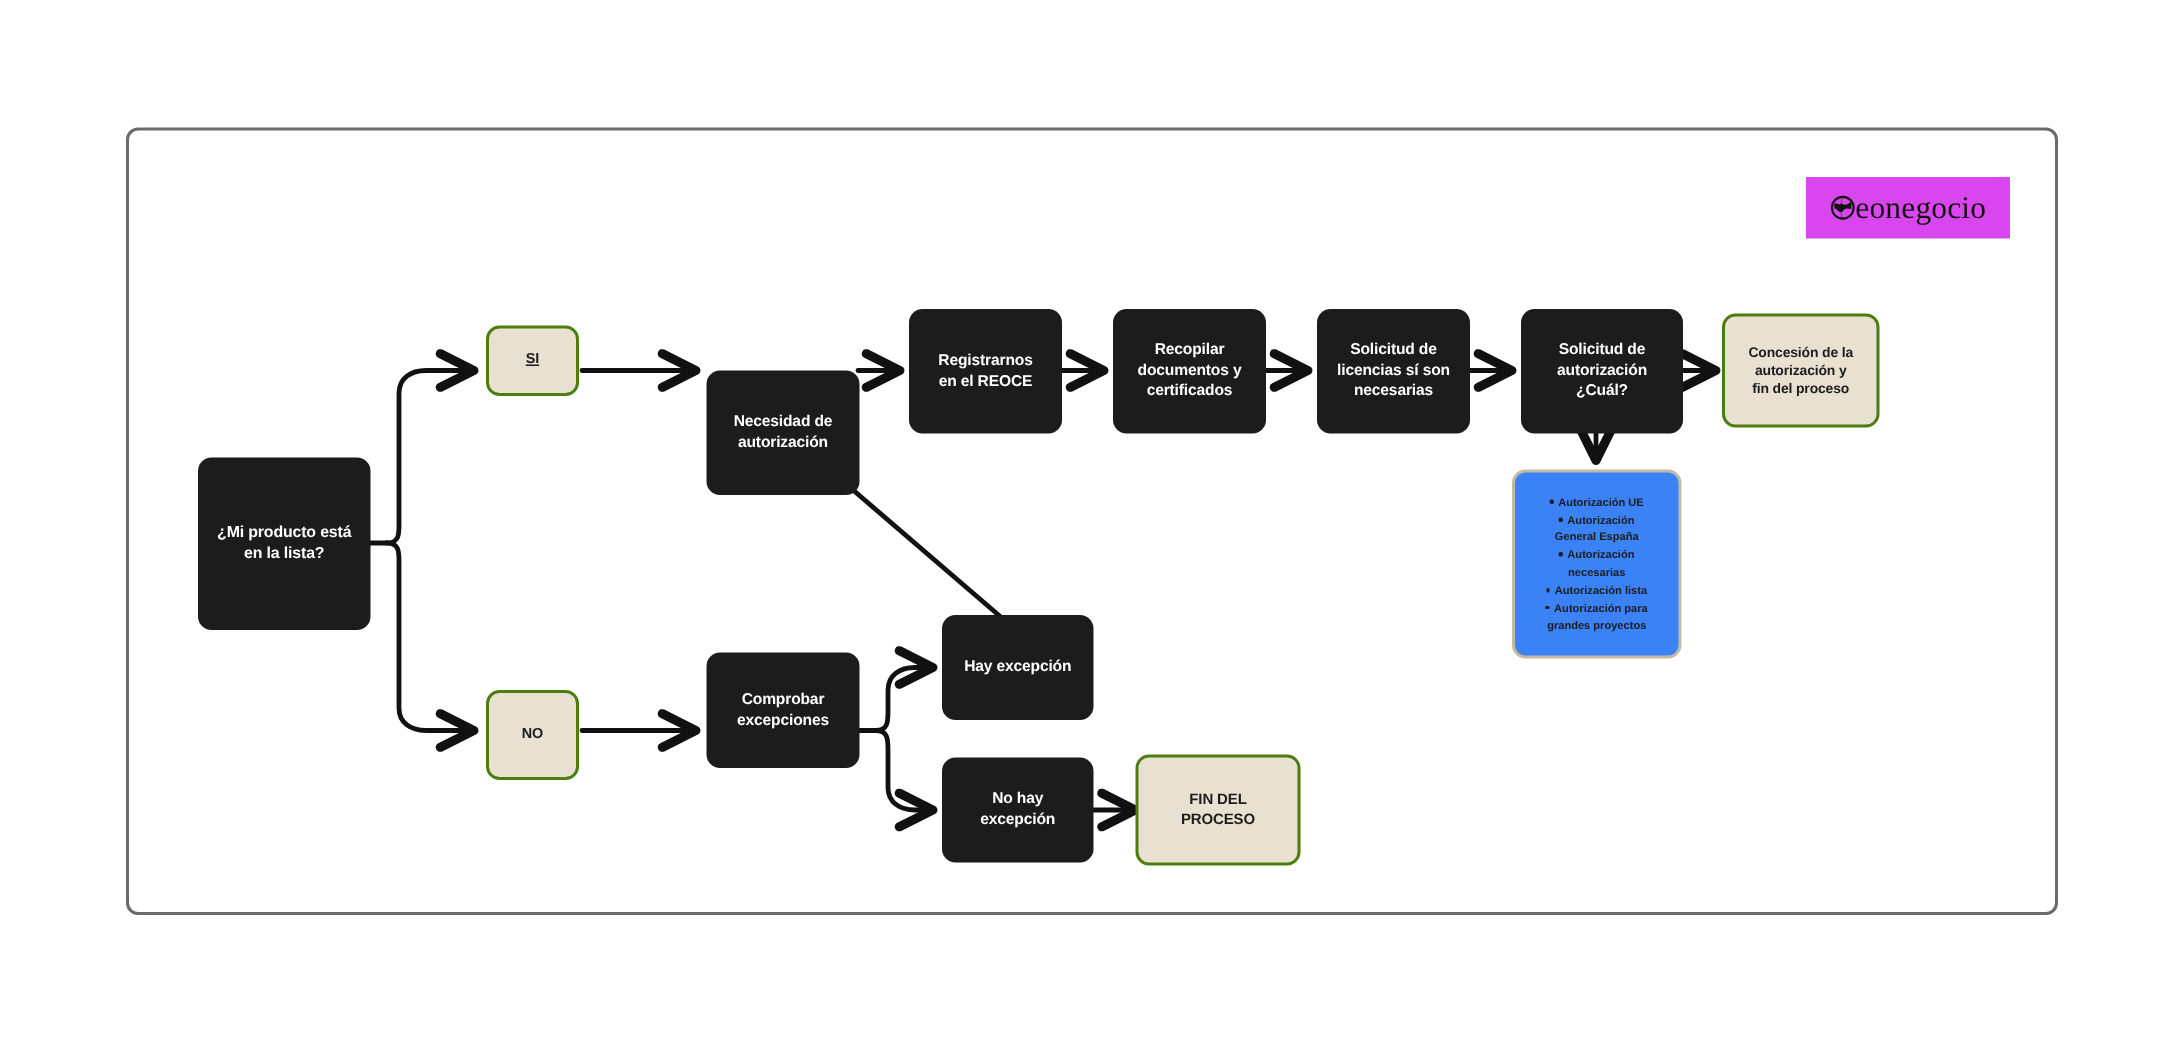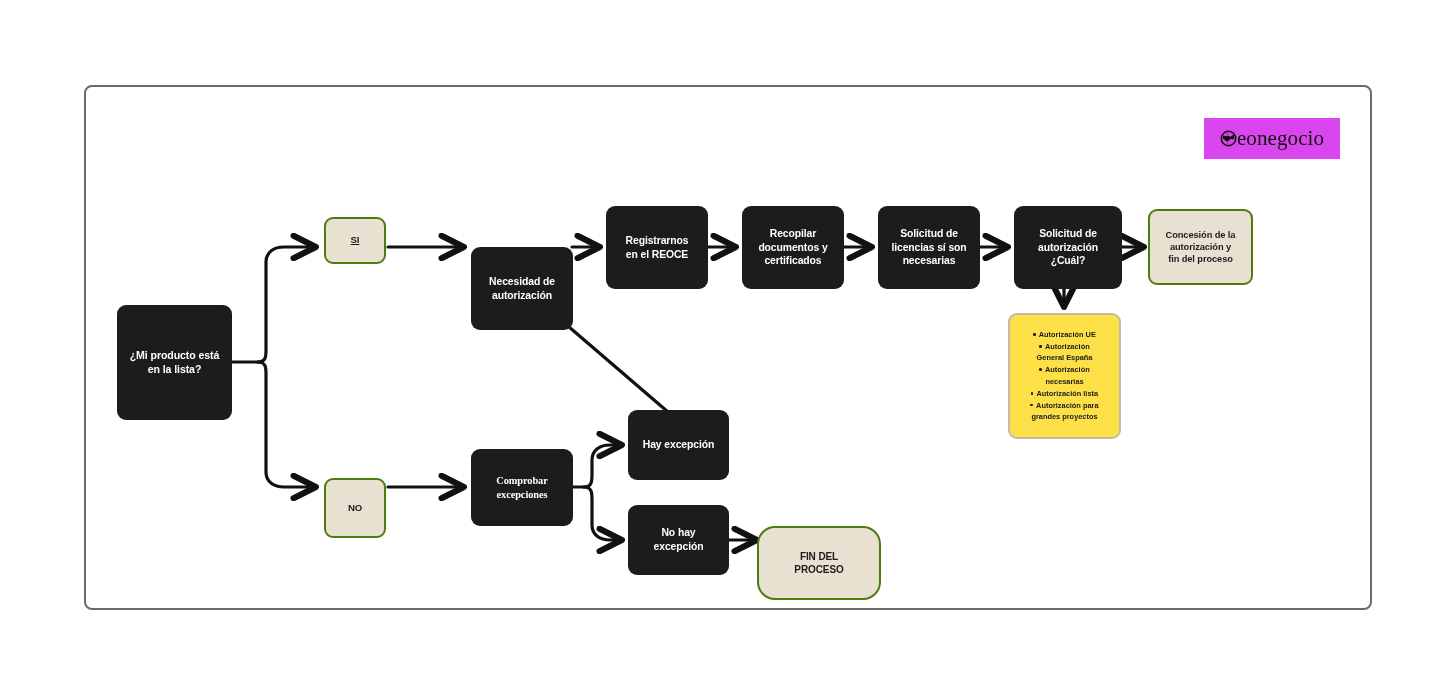--- a/index.html
+++ b/index.html
@@ -86,21 +86,21 @@
     font-size: 21px;
     color: #14120e;
     letter-spacing: 0.1px;
   }
   .list-box {
     position: absolute;
     left: 1008px;
     top: 313px;
     width: 113px;
     height: 126px;
-    background: #fde047;
+    background: #3b82f6;
     border: 2px solid #c3baa5;
     border-radius: 9px;
     box-sizing: border-box;
     display: flex;
     flex-direction: column;
     align-items: center;
     justify-content: center;
     padding: 4px 16px;
   }
   .list-box ul {
@@ -178,30 +178,30 @@
   <div class="logo">
     <svg class="logo-mark" viewBox="0 0 24 24">
       <circle cx="12" cy="12" r="10.2" fill="none" stroke="#14120e" stroke-width="2"></circle>
       <path d="M4,8.5 C6.5,7 8,9.5 10,8.5 C12,7.5 13,10 15.5,9 C17.5,8.2 18.5,6.5 20,6.8
                L20,13 C18,13.5 16.5,12 14.5,13 C12.5,14 12,16.5 9.5,16 C7,15.5 6,12 4,12.8 Z" fill="#14120e"></path>
       <path d="M12,2.3 C9.5,5 9.5,19 12,21.7" fill="none" stroke="#14120e" stroke-width="0.9" opacity="0.5"></path>
     </svg>
     <span class="logo-text">eonegocio</span>
   </div>
 
-  <div class="node dark" style="left:117px; top:305px; width:115px; height:115px; font-size:10.6px;">
+  <div class="node dark" style="left:132px; top:305px; width:115px; height:115px; font-size:10.6px;">
     <span class="node-text">¿Mi producto está
 en la lista?</span>
   </div>
 
   <div class="node beige" style="left:324px; top:217px; width:62px; height:47px; font-size:9.6px;text-decoration:underline;">
     <span class="node-text">SI</span>
   </div>
 
-  <div class="node beige" style="left:324px; top:478px; width:62px; height:60px; font-size:9.6px;">
+  <div class="node beige" style="left:324px; top:460px; width:62px; height:60px; font-size:9.6px;">
     <span class="node-text">NO</span>
   </div>
 
   <div class="node dark" style="left:471px; top:206px; width:102px; height:83px; font-size:10.4px;margin-top:41px;">
     <span class="node-text">Necesidad de
 autorización</span>
   </div>
 
   <div class="node dark" style="left:606px; top:206px; width:102px; height:83px; font-size:10.4px;">
     <span class="node-text">Registrarnos
@@ -225,35 +225,35 @@
 autorización
 ¿Cuál?</span>
   </div>
 
   <div class="node beige" style="left:1148px; top:209px; width:105px; height:76px; font-size:9.3px;">
     <span class="node-text">Concesión de la
 autorización y
 fin del proceso</span>
   </div>
 
-  <div class="node dark" style="left:471px; top:449px; width:102px; height:77px; font-size:10.4px;font-family:Liberation Serif, serif;">
+  <div class="node dark" style="left:471px; top:435px; width:102px; height:77px; font-size:10.4px;">
     <span class="node-text">Comprobar
 excepciones</span>
   </div>
 
   <div class="node dark" style="left:628px; top:410px; width:101px; height:70px; font-size:10.4px;">
     <span class="node-text">Hay excepción</span>
   </div>
 
   <div class="node dark" style="left:628px; top:505px; width:101px; height:70px; font-size:10.4px;">
     <span class="node-text">No hay
 excepción</span>
   </div>
 
-  <div class="node beige" style="left:757px; top:526px; width:124px; height:74px; font-size:10px;border-radius:18px;">
+  <div class="node beige" style="left:757px; top:503px; width:110px; height:74px; font-size:10px;">
     <span class="node-text">FIN DEL
 PROCESO</span>
   </div>
 
   <div class="list-box">
     <ul>
       <li><span class="bullet"></span><span class="li-text">Autorización UE</span></li>
       <li><span class="bullet"></span><span class="li-text">Autorización General España</span></li>
       <li><span class="bullet"></span><span class="li-text">Autorización necesarias</span></li>
       <li><span class="bullet"></span><span class="li-text">Autorización lista</span></li>

